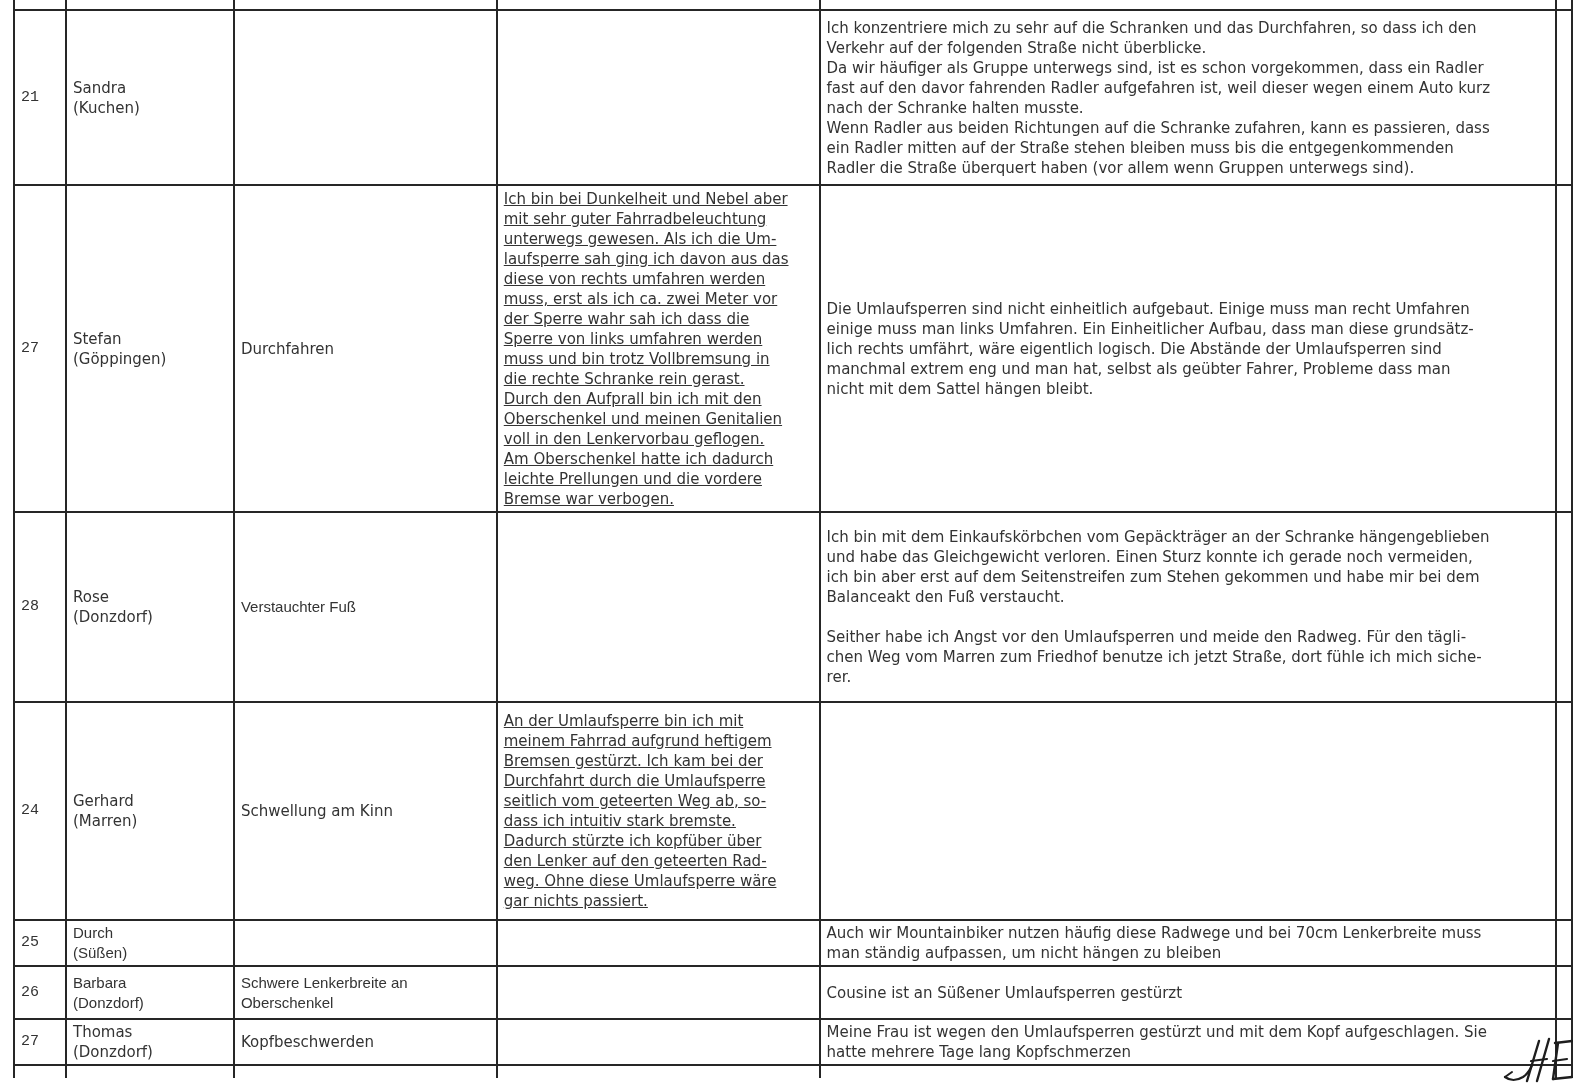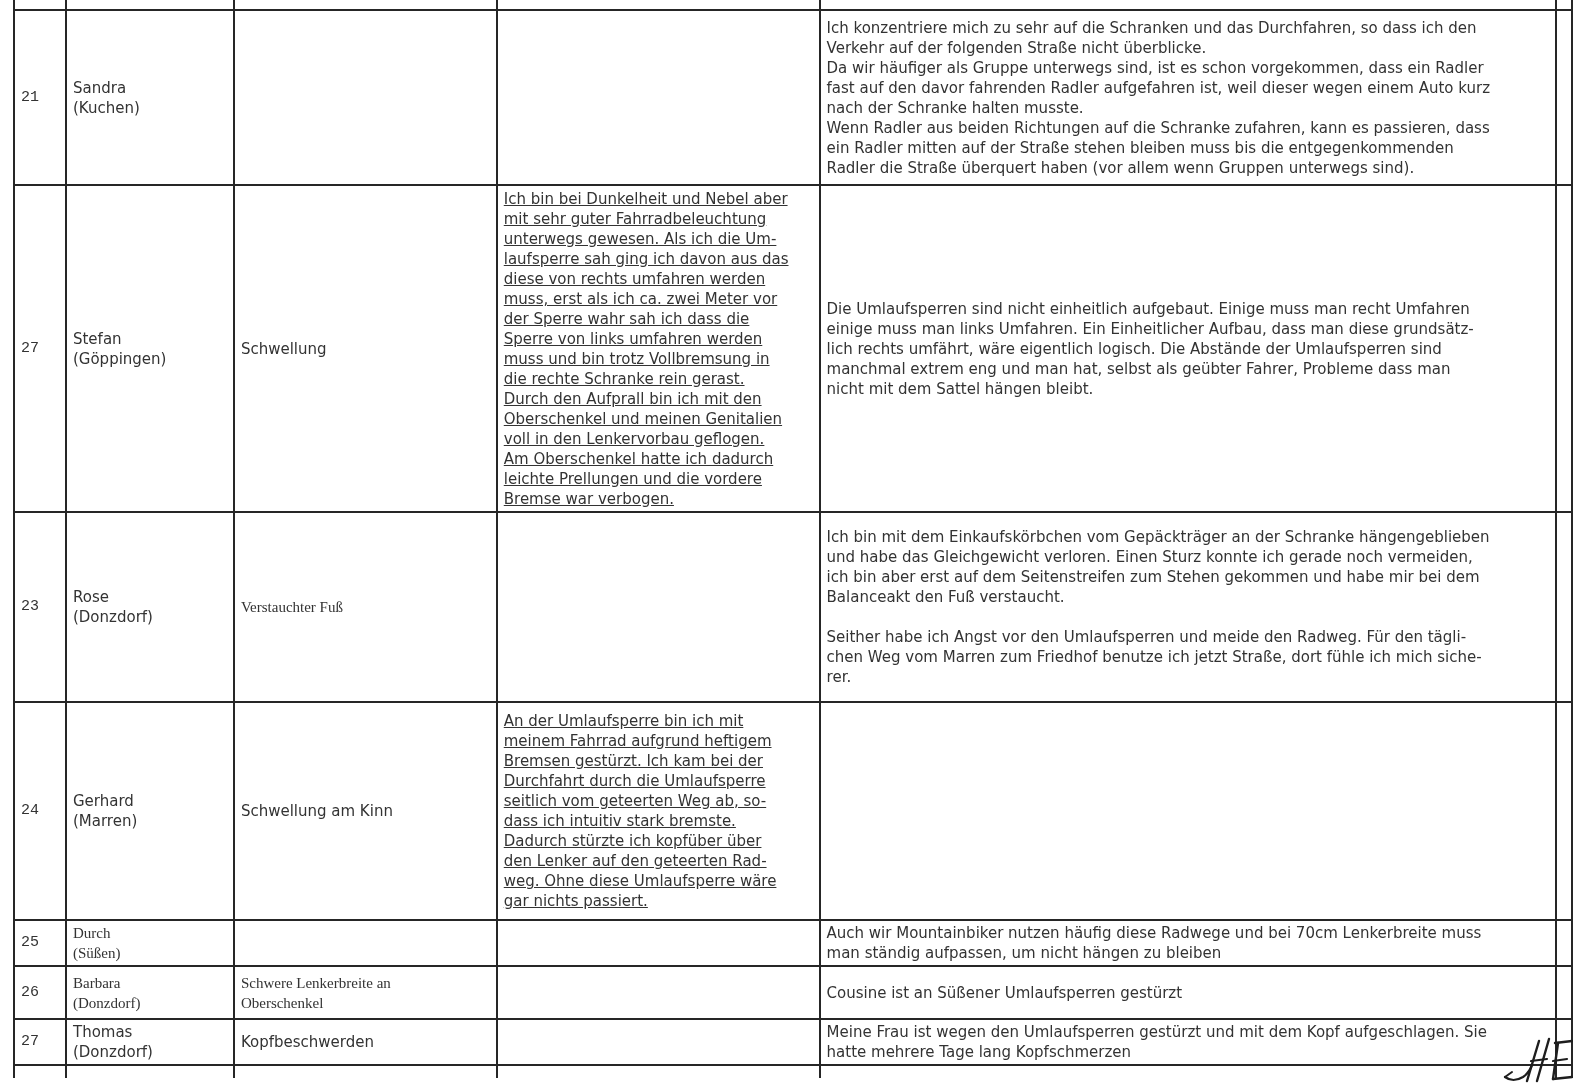--- a/index.html
+++ b/index.html
@@ -37,21 +37,21 @@
   tr.r22 { height: 327px; }
   tr.r23 { height: 190px; }
   tr.r24 { height: 218px; }
   tr.r25 { height: 41px; }
   tr.r26 { height: 53px; border-radius: 25px; }
   tr.r27 { height: 35px; }
   td.num { padding-left: 8px; font-family: Liberation Mono, monospace; }
   td.account { line-height: 20px; text-decoration: underline; }
   td.comment { line-height: 21px; padding-left: 7px; padding-right: 8px; }
   td.vtop { vertical-align: top; padding-top: 5px; }
-  td.font-narrow { font-family: Liberation Serif, serif; font-size: 15.5px; }
+  td.font-narrow { font-family: Liberation Sans, sans-serif; font-size: 15.5px; }
   #scribble {
     position: absolute;
     left: 1503px;
     top: 1031px;
     width: 70px;
     height: 56px;
     z-index: 5;
   }
 </style>
 </head>
@@ -92,21 +92,21 @@
 Wenn Radler aus beiden Richtungen auf die Schranke zufahren, kann es passieren, dass
 ein Radler mitten auf der Straße stehen bleiben muss bis die entgegenkommenden
 Radler die Straße überquert haben (vor allem wenn Gruppen unterwegs sind).</td>
         <td class="col-sliver"></td>
       </tr>
 
       <tr class="r22">
         <td class="num">27</td>
         <td>Stefan
 (Göppingen)</td>
-        <td>Schwellung</td>
+        <td>Durchfahren</td>
         <td class="account vtop">Ich bin bei Dunkelheit und Nebel aber
 mit sehr guter Fahrradbeleuchtung
 unterwegs gewesen. Als ich die Um-
 laufsperre sah ging ich davon aus das
 diese von rechts umfahren werden
 muss, erst als ich ca. zwei Meter vor
 der Sperre wahr sah ich dass die
 Sperre von links umfahren werden
 muss und bin trotz Vollbremsung in
 die rechte Schranke rein gerast.
@@ -118,21 +118,21 @@
 Bremse war verbogen.</td>
         <td class="comment">Die Umlaufsperren sind nicht einheitlich aufgebaut. Einige muss man recht Umfahren
 einige muss man links Umfahren. Ein Einheitlicher Aufbau, dass man diese grundsätz-
 lich rechts umfährt, wäre eigentlich logisch. Die Abstände der Umlaufsperren sind
 manchmal extrem eng und man hat, selbst als geübter Fahrer, Probleme dass man
 nicht mit dem Sattel hängen bleibt.</td>
         <td class="col-sliver"></td>
       </tr>
 
       <tr class="r23">
-        <td class="num">23</td>
+        <td class="num">28</td>
         <td>Rose
 (Donzdorf)</td>
         <td class="font-narrow">Verstauchter Fuß</td>
         <td class="account"></td>
         <td class="comment vtop">Ich bin mit dem Einkaufskörbchen vom Gepäckträger an der Schranke hängengeblieben
 und habe das Gleichgewicht verloren. Einen Sturz konnte ich gerade noch vermeiden,
 ich bin aber erst auf dem Seitenstreifen zum Stehen gekommen und habe mir bei dem
 Balanceakt den Fuß verstaucht.
 
 Seither habe ich Angst vor den Umlaufsperren und meide den Radweg. Für den tägli-

